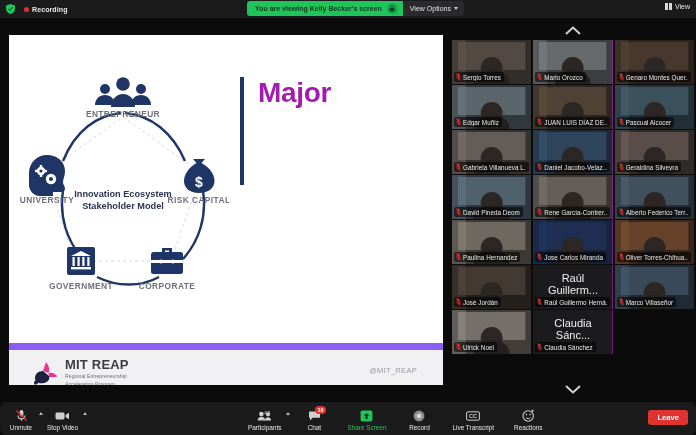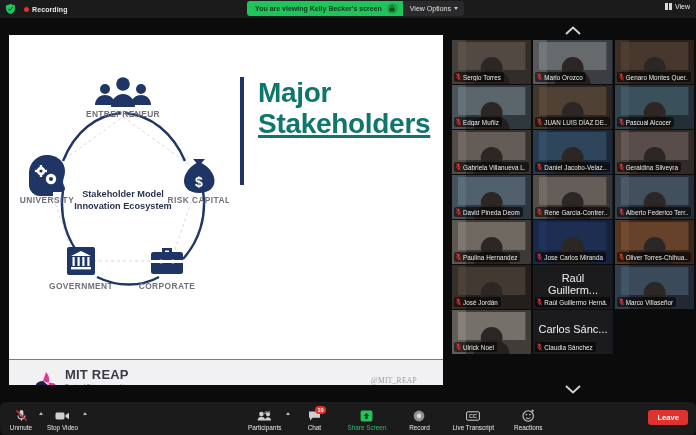--- a/index.html
+++ b/index.html
@@ -79,45 +79,45 @@
 
   
   .vrule {
     position: absolute; left: 231px; top: 42px; width: 4px; height: 108px;
     background: #1f3565;
   }
 
   
   .headline {
     position: absolute; left: 249px; top: 42px; width: 180px;
-    color: #0f766e; font-size: 28px; line-height: 31px; font-weight: bold;
+    color: #a21caf; font-size: 28px; line-height: 31px; font-weight: bold;
     letter-spacing: -.3px;
   }
   .headline .u { text-decoration: underline; text-decoration-thickness: 2.5px; text-underline-offset: 2px; }
 
   
   .bodytext {
     position: absolute; left: 249px; top: 196px; width: 200px;
     color: #e0457f; font-size: 15.5px; line-height: 22px;
   }
 
   
   .slide-foot {
-    position: absolute; left: 0; bottom: 0; width: 100%; height: 26px;
-    background: #f1f1f3; border-top: 1px solid #8b5cf6;
+    position: absolute; left: 0; bottom: 0; width: 100%; height: 42px;
+    background: #f1f1f3; border-top: 7px solid #8b5cf6;
   }
   .reap-logo { position: absolute; left: 24px; top: 8px; display: flex; align-items: center; gap: 6px; }
   .reap-mark { width: 26px; height: 26px; position: relative; }
   .reap-mark svg { display: block; }
   .reap-txt { line-height: 1; }
   .reap-txt .t1 { color: #3b3b46; font-size: 13px; font-weight: bold; letter-spacing: .2px; }
   .reap-txt .t2 { color: #6f6f7a; font-size: 5.2px; line-height: 6.4px; margin-top: 2px; }
   .handle {
     position: absolute; right: 26px; top: 16px;
-    color: #9a9aa4; font-size: 7.5px; letter-spacing: .3px; font-family: Liberation Serif, serif;
+    color: #9a9aa4; font-size: 7.5px; letter-spacing: .3px;
   }
 
   
   .strip {
     position: absolute; left: 450px; top: 18px; width: 246px; height: 384px;
     background: #0b0b0b;
   }
   .chev {
     position: absolute; left: 0; width: 246px; height: 20px;
     display: flex; align-items: center; justify-content: center;
@@ -126,21 +126,21 @@
   .chev.up { top: 2px; }
   .chev.down { bottom: 3px; }
   .chev svg { display: block; }
 
   .grid {
     position: absolute; left: 2px; top: 22px; width: 242px;
     display: grid; grid-template-columns: repeat(3, 1fr);
     gap: 1px 2px;
   }
   .tile {
-    position: relative; height: 44px; background: #0f172a; overflow: hidden;
+    position: relative; height: 44px; background: #a21caf; overflow: hidden;
   }
   .tile .bg { position: absolute; inset: 0; }
   .tile .bg svg { display: block; width: 100%; height: 100%; }
   .tile .bigname {
     position: absolute; inset: 0; display: flex; align-items: center; justify-content: center;
     color: #f0f0f0; font-size: 11px; padding: 0 4px 6px; text-align: center;
   }
   .namebar {
     position: absolute; left: 2px; bottom: 2px; max-width: 94%;
     display: flex; align-items: center; gap: 2px;
@@ -293,30 +293,29 @@
             <g transform="translate(150,216)">
               <path d="M-5 -13 h10 v4 h-3 v-1.6 h-4 v1.6 h-3z" fill="#1f3565"></path>
               <rect x="-16" y="-9" width="32" height="22" rx="2.5" fill="#1f3565"></rect>
               <rect x="-16" y="-1" width="32" height="3" fill="#fff"></rect>
               <circle cx="-6" cy="0.5" r="2.1" fill="#fff"></circle>
                 <circle cx="6" cy="0.5" r="2.1" fill="#fff"></circle>
             </g>
             <text x="150" y="244" fill="#6f6f7a" font-family="Liberation Sans, sans-serif" font-size="8.4" font-weight="bold" text-anchor="middle" letter-spacing=".4">CORPORATE</text>
           </svg>
           <div class="diag-center-text">
+            <div>Innovation Ecosystem</div>
             <div>Stakeholder Model</div>
-            <div>Innovation Ecosystem</div>
           </div>
         </div>
 
         <div class="vrule"></div>
 
         <div class="headline">
           <div>Major</div>
-          <div class="u">Stakeholders</div>
         </div>
 
 
         <div class="slide-foot">
           <div class="reap-logo">
             <span class="reap-mark">
               <svg width="26" height="26" viewBox="0 0 26 26">
                 <path d="M13 2 C16 6 17 9 15.5 13 L10 11 z" fill="#e8368f"></path>
                 <path d="M15.5 13 C20 12 23 14 24 17 L16 17 z" fill="#e8368f"></path>
                 <path d="M10 11 C5 11 2 14 2 18 C2 22 6 24 11 23 C16 22 17 18 16 16 z" fill="#1f2040"></path>
@@ -757,21 +756,21 @@
             </span>
             <span class="nm">Ulrick Noel</span>
           </div>
         </div>
         <div class="tile">
           <div class="bg">
             <svg viewBox="0 0 80 44" preserveAspectRatio="none">
               <rect width="80" height="44" fill="#1b1b1d"></rect>
             </svg>
           </div>
-          <div class="bigname">Carlos Sánc...</div>
+          <div class="bigname">Claudia Sánc...</div>
           <div class="namebar">
             <span class="micx">
               <svg width="5" height="8" viewBox="0 0 5 8">
                 <rect x="1.5" y="0.5" width="2" height="3.6" rx="1" fill="#e0322e"></rect>
                 <path d="M0.6 3.6a1.9 1.9 0 0 0 3.8 0" stroke="#e0322e" stroke-width=".8" fill="none"></path>
                 <rect x="2.2" y="5.6" width=".7" height="1.6" fill="#e0322e"></rect>
                 <path d="M0.3 0.4 L4.7 7.4" stroke="#e0322e" stroke-width=".9"></path>
               </svg>
             </span>
             <span class="nm">Claudia Sánchez</span>

